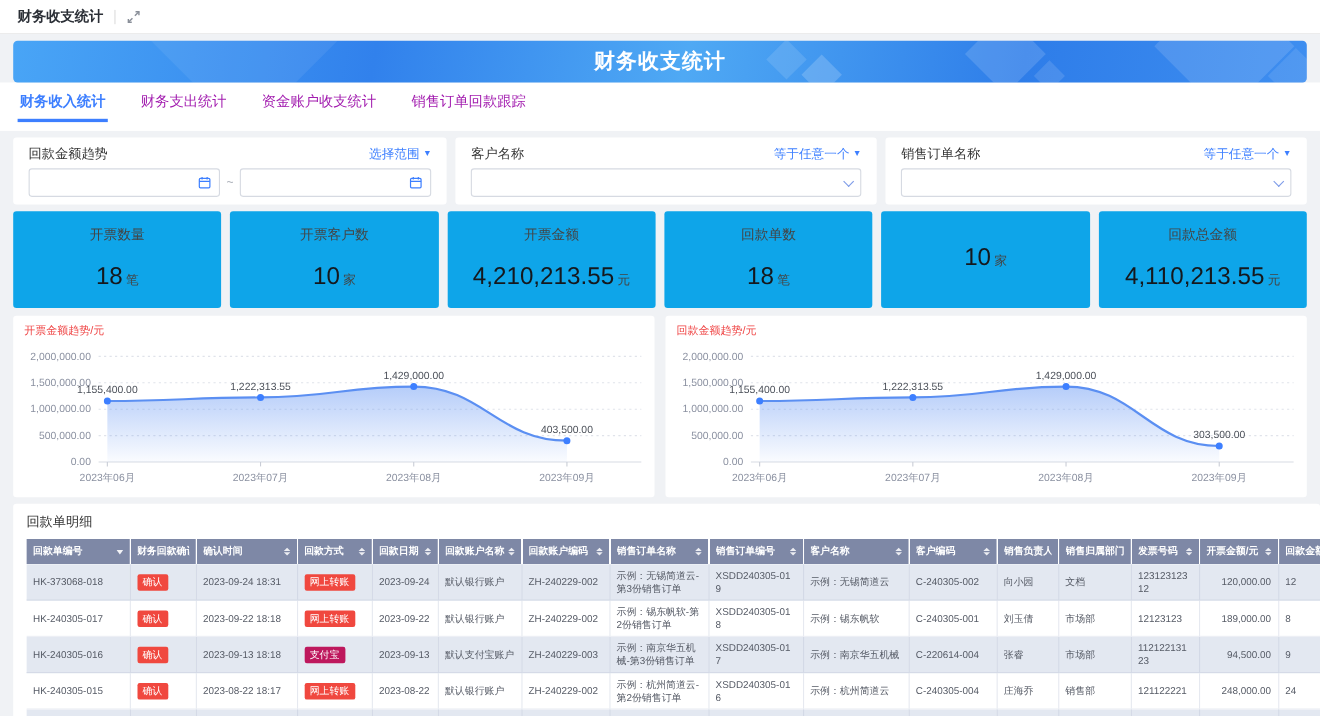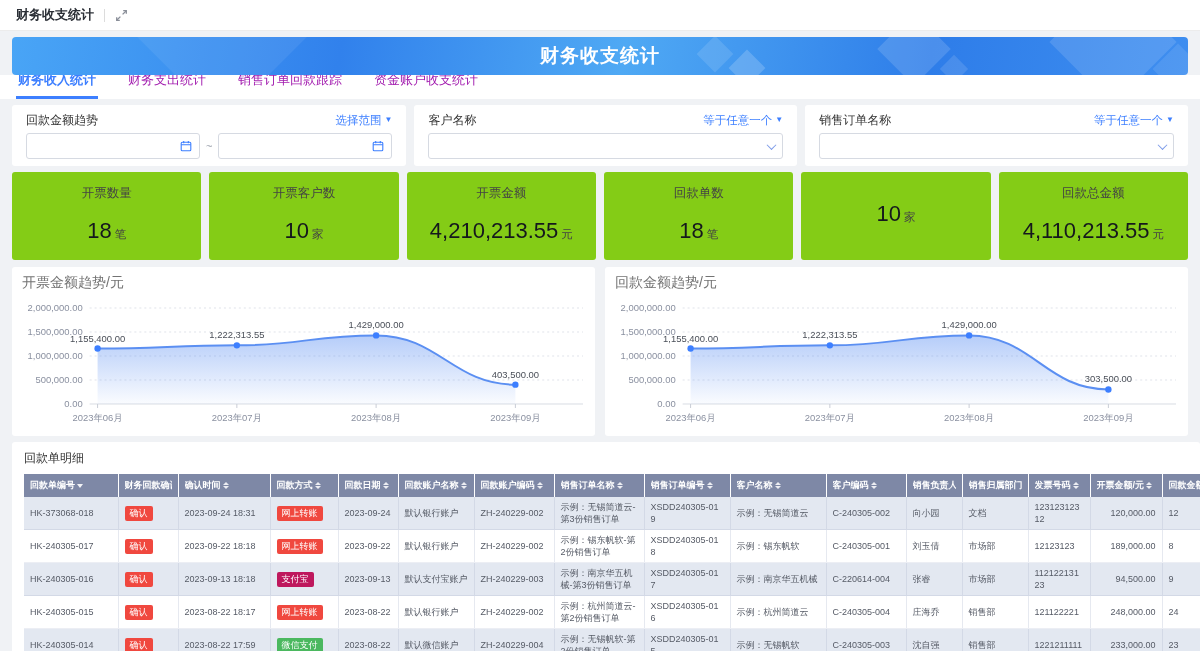--- a/index.html
+++ b/index.html
@@ -17,53 +17,53 @@
   .banner-title{color:#fff;font-size:19px;font-weight:700;letter-spacing:1px;z-index:2}
   .deco{position:absolute;background:rgba(255,255,255,.12);transform:rotate(45deg)}
   .d1{width:120px;height:120px;left:150px;top:-60px;background:rgba(255,255,255,.07)}
   .d2{width:26px;height:26px;left:690px;top:4px}
   .d3{width:26px;height:26px;left:722px;top:18px;background:rgba(255,255,255,.18)}
   .d4{width:52px;height:52px;left:876px;top:-14px;background:rgba(255,255,255,.14)}
   .d5{width:20px;height:20px;left:932px;top:22px}
   .d6{width:90px;height:90px;left:1056px;top:-40px;background:rgba(255,255,255,.13)}
   .d7{width:36px;height:36px;left:1148px;top:14px;background:rgba(255,255,255,.1)}
   
-  .tabbar{background:#fff;display:flex;gap:28px;padding:0 16px;height:24px;align-items:flex-end}
+  .tabbar{background:#fff;display:flex;gap:28px;padding:0 16px;height:44px;align-items:flex-start}
   .tab{font-size:13px;color:#a21caf;padding:8px 2px 7px;cursor:pointer;border-bottom:3px solid transparent}
   .tab.active{color:#3D7FFF;font-weight:700;border-bottom-color:#3D7FFF}
   
   .content{padding:6px 12px 0}
   .filter-row{display:grid;grid-template-columns:1fr 1fr 1fr;gap:8px}
   .filter-card{background:#fff;border-radius:3px;padding:6px 14px 7px}
   .filter-head{display:flex;justify-content:space-between;align-items:center;font-size:12px;color:#333;height:18px}
   .flink{color:#3D7FFF;font-size:11.5px;cursor:pointer;display:flex;gap:3px;align-items:center}
   .caret{font-size:8px;line-height:8px}
   .filter-body{display:flex;align-items:center;gap:6px;margin-top:4px}
   .ibox{flex:1;height:24px;border:1px solid #d6dae2;border-radius:3px;display:flex;align-items:center;padding:0 7px;background:#fff;min-width:0}
   .ibox input{border:0;outline:0;flex:1;font-size:11px;min-width:0;background:transparent}
   .tilde{color:#9aa0ab;font-size:11px}
   .chev{width:6px;height:6px;border-right:1.4px solid #7D9BE8;border-bottom:1.4px solid #7D9BE8;transform:rotate(45deg) translate(-1px,-1px);flex:none}
   
   .stats{display:grid;grid-template-columns:repeat(6,1fr);gap:8px;margin-top:6px}
-  .stat-card{background:#84cc16;border-radius:3px;height:88px;text-align:center;padding-top:13px;box-sizing:border-box}
+  .stat-card{background:#0ea5e9;border-radius:3px;height:88px;text-align:center;padding-top:13px;box-sizing:border-box}
   .stat-label{font-size:12.5px;color:#444}
   .stat-value{margin-top:16px;font-size:22px;color:#15181d;font-weight:500}
   .stat-unit{font-size:11.5px;color:#444;margin-left:3px;font-weight:400}
   
   .charts{display:grid;grid-template-columns:1fr 1fr;gap:10px;margin-top:7px}
   .chart-panel{background:#fff;border-radius:3px;padding:7px 6px 2px 8px}
-  .chart-title{font-size:14px;color:#737373;margin:0 0 2px 2px}
+  .chart-title{font-size:10px;color:#ef4444;margin:0 0 2px 2px}
   .chart-panel svg{display:block;width:100%;height:140px}
   
   .table-panel{background:#fff;border-radius:3px;margin-top:6px;margin-right:-12px;padding:8px 0 0 12px}
   .table-title{font-size:12px;color:#333;margin-bottom:7px}
   .table-wrap{overflow:hidden;width:100%}
   table{border-collapse:collapse;table-layout:fixed;font-size:9px}
   th{background:#7E88A6;color:#fff;font-weight:700;text-align:left;padding:5px 6px;border-right:1px solid rgba(255,255,255,.35);white-space:nowrap;overflow:hidden}
-  .thwrap{display:flex;justify-content:flex-start;align-items:center;gap:2px;overflow:hidden}
+  .thwrap{display:flex;justify-content:space-between;align-items:center;gap:2px;overflow:hidden}
   td{padding:4px 6px;color:#565b66;border-right:1px solid #e6e9f0;border-bottom:1px solid #eceef4;line-height:12px;vertical-align:middle;word-break:break-all;background:#fff}
   tr.stripe td{background:#E3E8F1;border-right-color:#d3d9e6;border-bottom-color:#d3d9e6}
   td.num{text-align:right}
   .badge{display:inline-block;color:#fff;font-size:9px;padding:2.5px 5px;border-radius:2px;line-height:10px;cursor:default}
   .b-red{background:#F0483F}.b-blue{background:#be185d}.b-green{background:#4BB85F}
   .sic{display:inline-flex;flex-direction:column;gap:1px;align-items:center;flex:none}
   .sic i{width:0;height:0;border-left:3px solid transparent;border-right:3px solid transparent;display:block}
   .sic .up{border-bottom:3.5px solid rgba(255,255,255,.85)}
   .sic .dn{border-top:3.5px solid rgba(255,255,255,.85)}
   .fic{width:0;height:0;border-left:3.5px solid transparent;border-right:3.5px solid transparent;border-top:4.5px solid rgba(255,255,255,.9);flex:none}
@@ -91,22 +91,22 @@
   <div class="deco d4"></div>
   <div class="deco d5"></div>
   <div class="deco d6"></div>
   <div class="deco d7"></div>
   <div class="banner-title">财务收支统计</div>
 </div>
 
 <div class="tabbar">
     <div class="tab active">财务收入统计</div>
     <div class="tab">财务支出统计</div>
+    <div class="tab">资金账户收支统计</div>
     <div class="tab">销售订单回款跟踪</div>
-    <div class="tab">资金账户收支统计</div>
   </div>
 
 <div class="content">
 
   <div class="filter-row">
     <div class="filter-card">
       <div class="filter-head">
         <span>回款金额趋势</span>
         <span class="flink">
           <span>选择范围</span>

